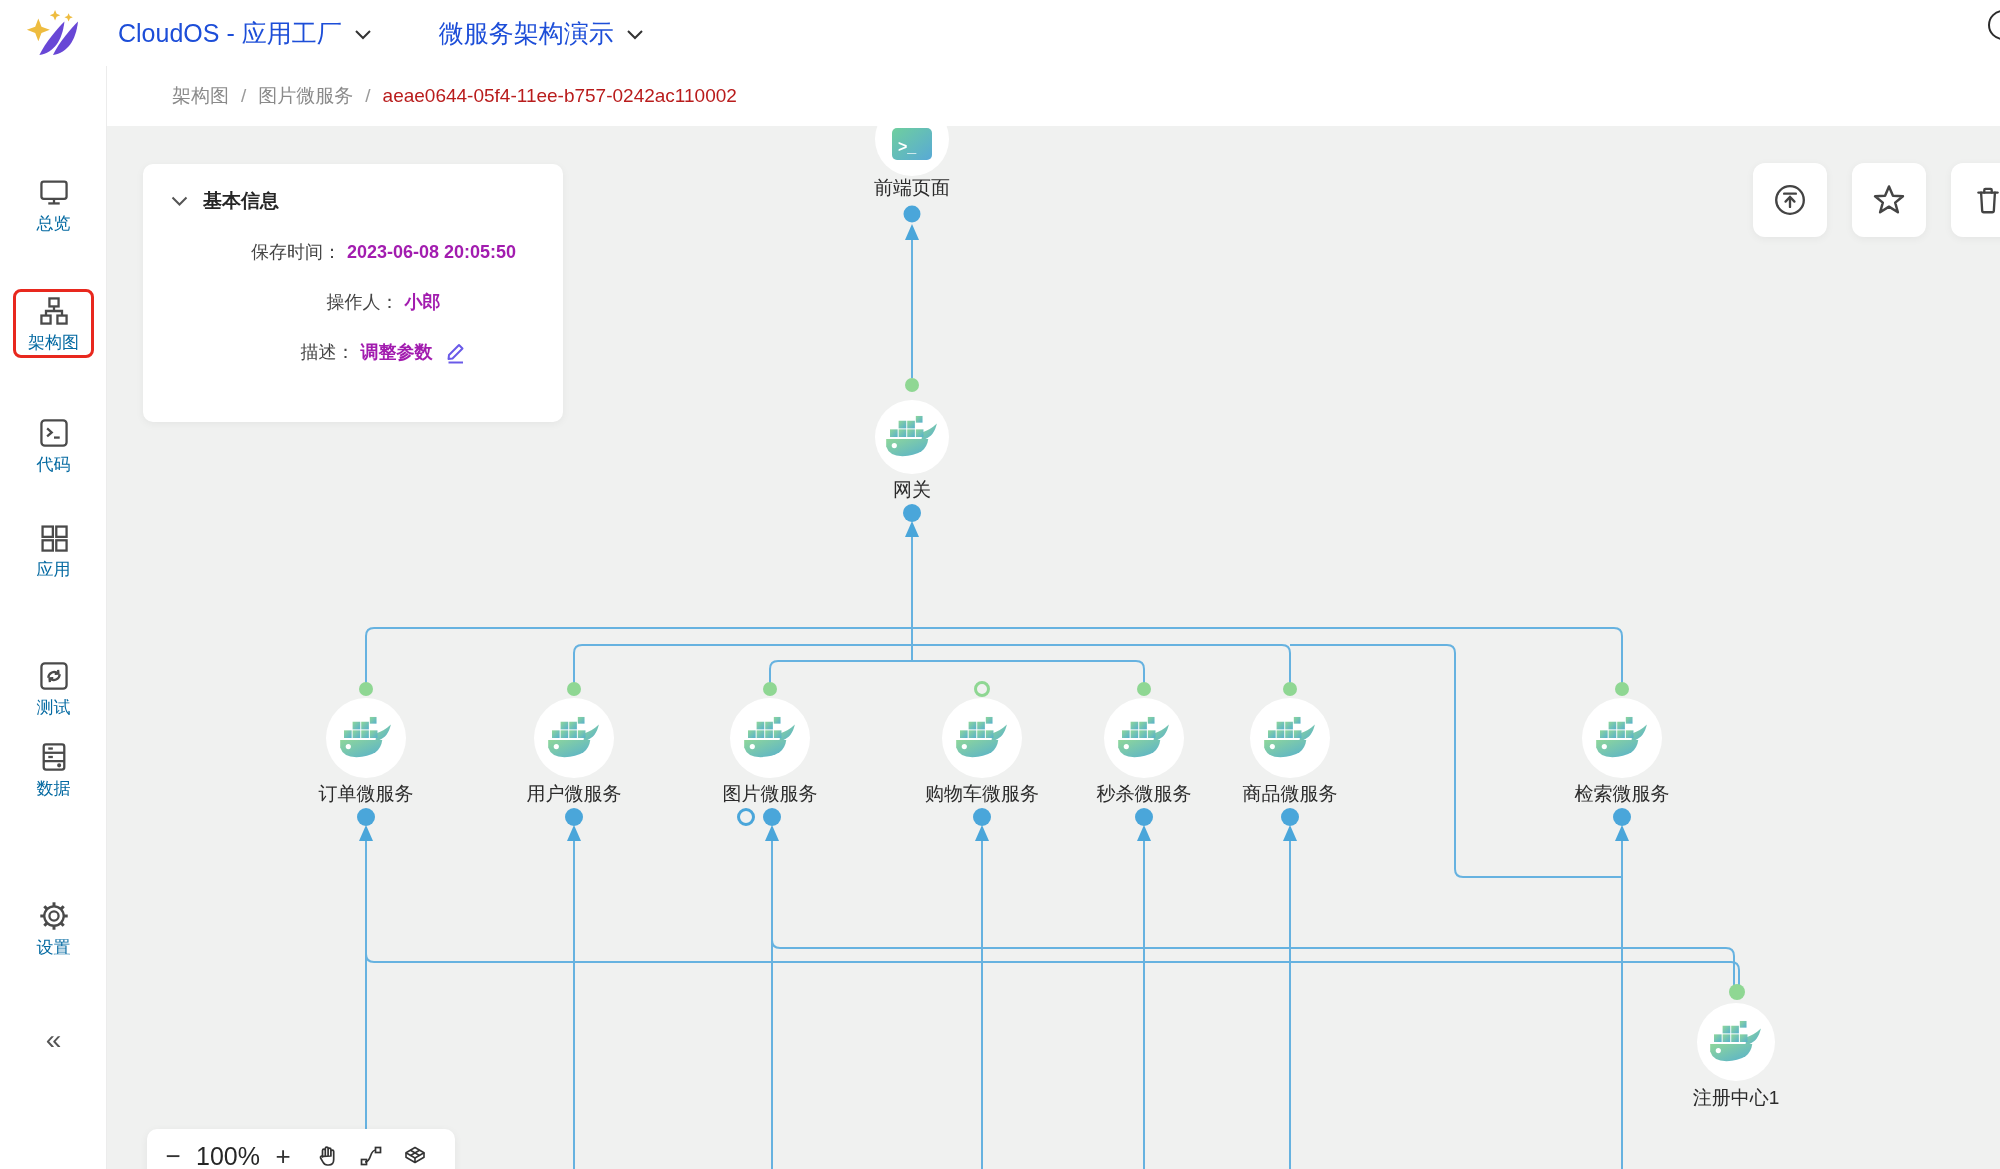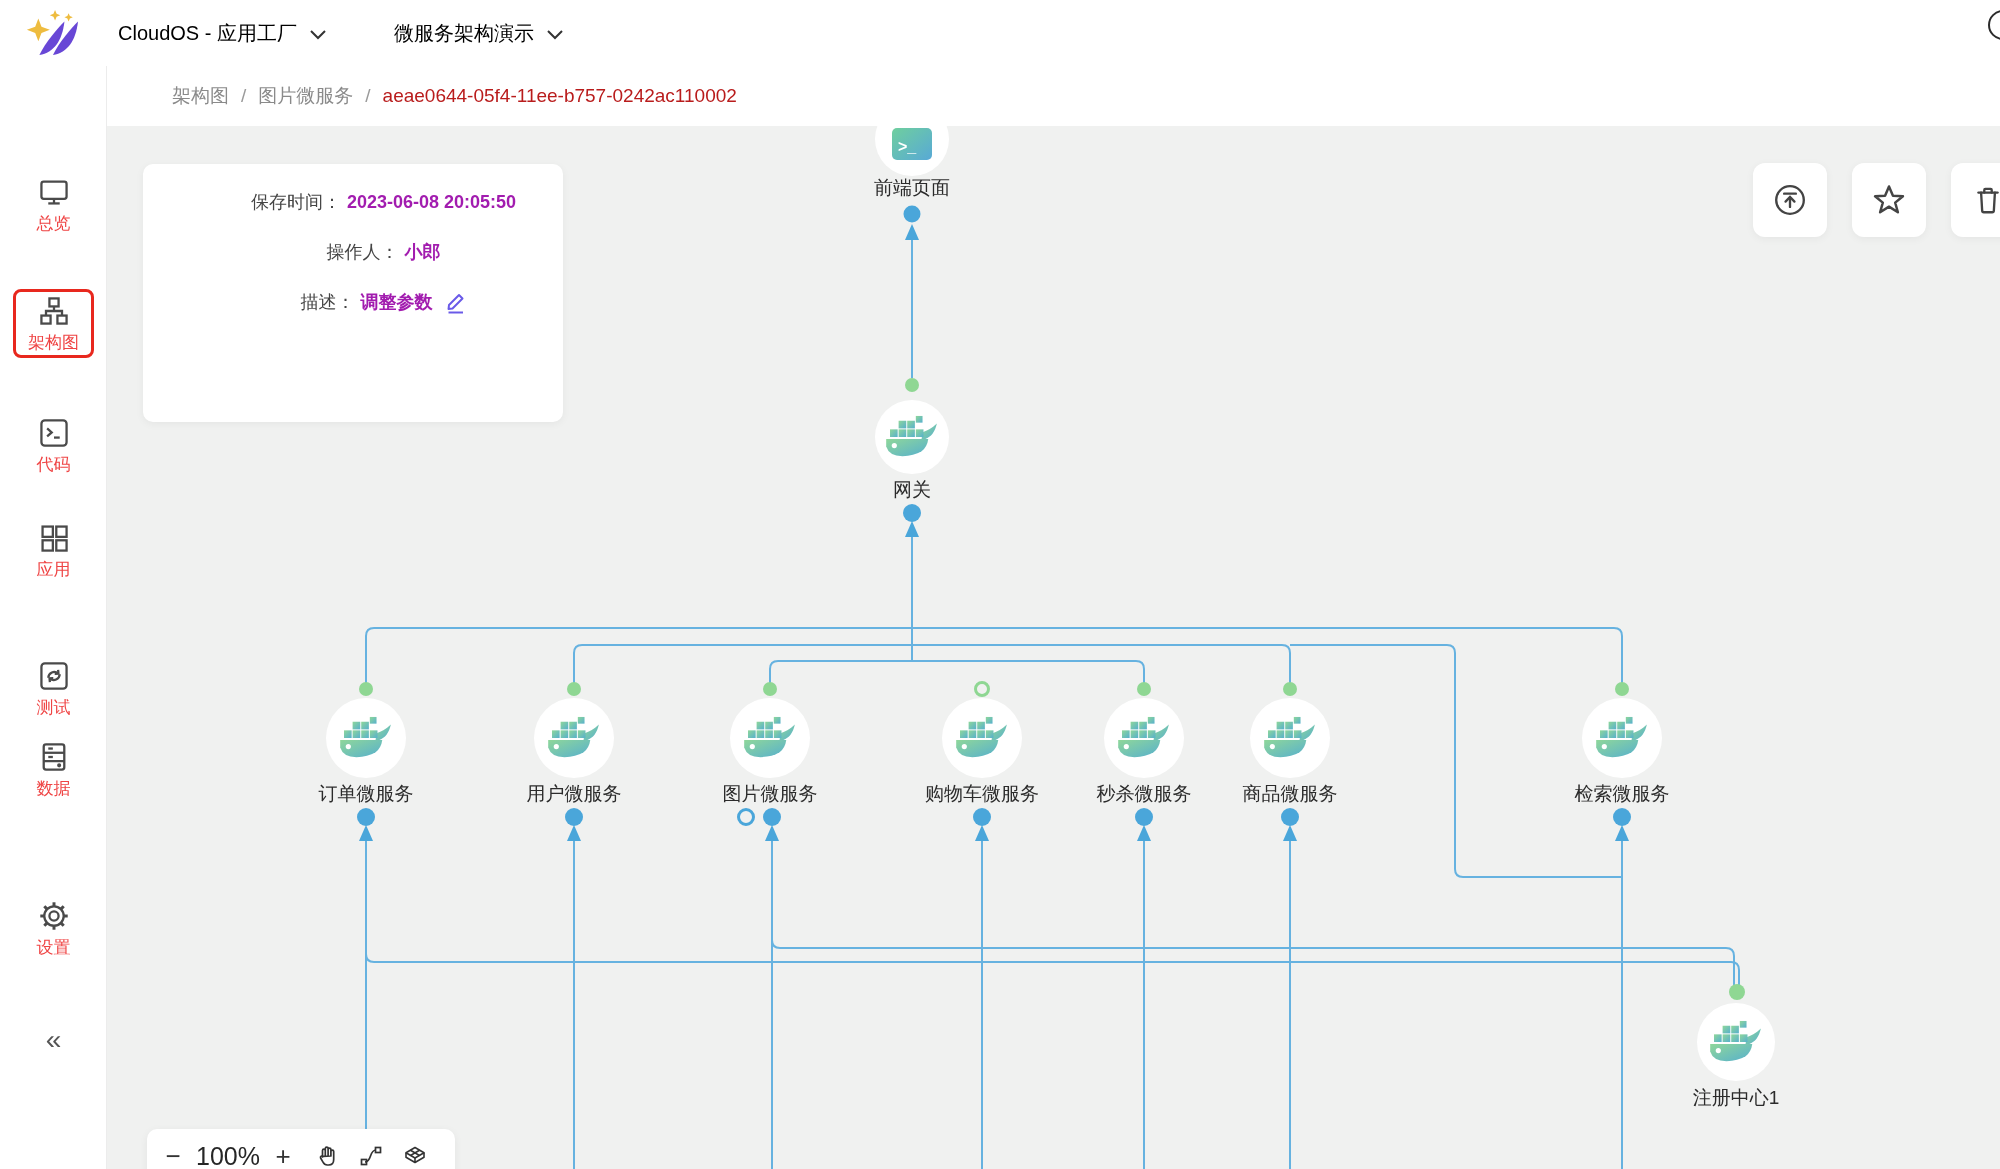--- a/index.html
+++ b/index.html
@@ -8,37 +8,37 @@
     font-family:"Liberation Sans","DejaVu Sans",sans-serif;
     background:#ffffff;color:#262626;
   }
   
   .header{
     position:absolute;left:0;top:0;width:2000px;height:66px;background:#fff;
     border-bottom:1px solid #f0f0f0;display:flex;align-items:center;
   }
   .logo{margin-left:26px;width:56px;height:48px;flex:0 0 auto;}
   .hd-item{display:flex;align-items:center;cursor:pointer;}
-  .hd-title{font-size:20px;color:#000000;margin-left:36px;}
+  .hd-title{font-size:25px;color:#1d4ed8;margin-left:36px;}
   .hd-title.second{margin-left:68px;}
   .chev{margin-left:13px;margin-top:3px;}
   .hd-circle{
     position:absolute;left:1988px;top:10px;width:30px;height:30px;border-radius:50%;
     border:2.5px solid #2b2b2b;box-sizing:border-box;background:#fff;
   }
   
   .sidebar{
     position:absolute;left:0;top:66px;width:107px;height:1103px;background:#fff;
     border-right:1px solid #ececec;box-sizing:border-box;
   }
   .side-item{
     position:absolute;left:0;width:107px;text-align:center;color:#4a4a4a;cursor:pointer;
   }
   .side-item .s-icon{display:block;margin:0 auto 4px auto;width:32px;height:32px;}
-  .side-item .s-label{font-size:17px;color:#ef4444;display:block;font-family:Liberation Serif, serif;}
+  .side-item .s-label{font-size:17px;color:#0369a1;display:block;font-family:Liberation Serif, serif;}
   .active-box{
     position:absolute;left:13px;top:223px;width:81px;height:69px;border:3.5px solid #e8281e;
     border-radius:8px;box-sizing:border-box;pointer-events:none;
   }
   .collapse{
     position:absolute;left:0;top:958px;width:107px;text-align:center;font-size:28px;color:#555;cursor:pointer;
   }
   
   .crumbbar{
     position:absolute;left:107px;top:66px;width:1893px;height:60px;background:#fff;
@@ -329,20 +329,26 @@
       <circle cx="772" cy="817" r="9" fill="#4aa6da"></circle>
       <circle cx="982" cy="817" r="9" fill="#4aa6da"></circle>
       <circle cx="1144" cy="817" r="9" fill="#4aa6da"></circle>
       <circle cx="1290" cy="817" r="9" fill="#4aa6da"></circle>
       <circle cx="1622" cy="817" r="9" fill="#4aa6da"></circle>
       <circle cx="1737" cy="992" r="8" fill="#8fd793"></circle>
     </g>
   </svg>
 
   <div class="info-card">
+    <div class="info-head">
+      <svg width="17" height="11" viewBox="0 0 17 11">
+          <polyline points="1.5,1.5 8.5,8.5 15.5,1.5" fill="none" stroke="#555" stroke-width="2"></polyline>
+        </svg>
+      <span class="title">基本信息</span>
+    </div>
     <div class="info-row">
       <span>保存时间：</span>
       <span class="val">2023-06-08 20:05:50</span>
     </div>
     <div class="info-row">
       <span>操作人：</span>
       <span class="val">小郎</span>
     </div>
     <div class="info-row">
       <span>描述：</span>

